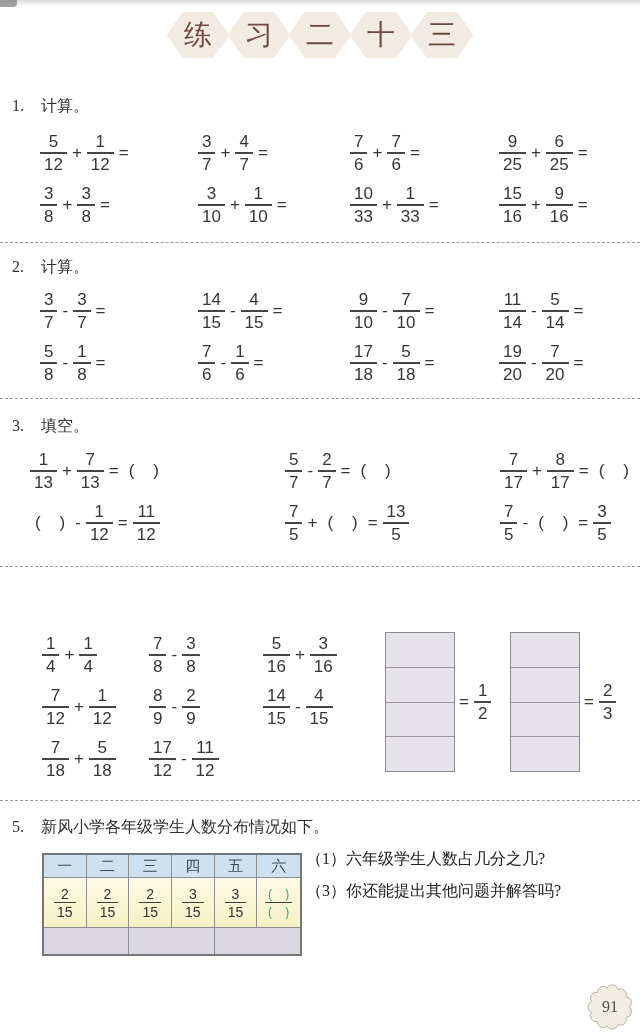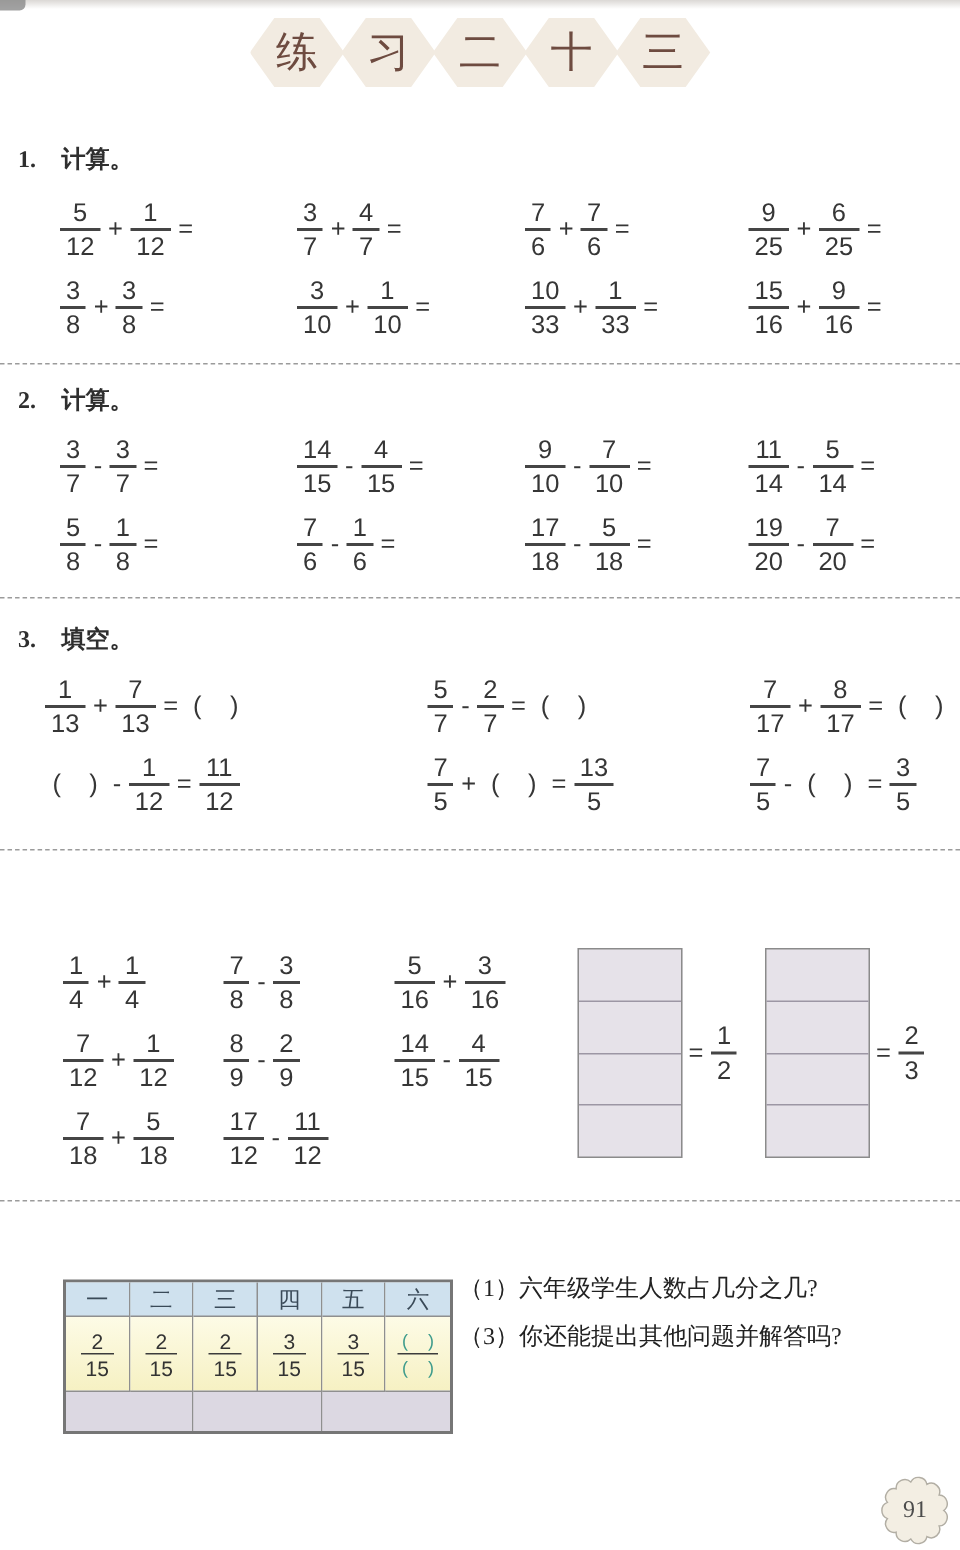--- a/index.html
+++ b/index.html
@@ -17,21 +17,21 @@
 
   
   .title-row { position:absolute; top:12px; left:0; right:0;
     display:flex; justify-content:center; }
   .hex { width:63px; height:46px; margin:0 -1px;
     clip-path: polygon(26% 0, 74% 0, 100% 50%, 74% 100%, 26% 100%, 0 50%);
     background:#f2ebe1; display:flex; align-items:center; justify-content:center;
     font-size:28px; color:#6e4b40; }
 
   
-  .sechead { position:absolute; left:12px; font-size:16px; color:#2f2f2f;font-weight:bold; }
+  .sechead { position:absolute; left:12px; font-size:16px; color:#2f2f2f; }
   .sechead .sn { display:inline-block; width:29px; }
 
   
   .dots { position:absolute; left:0; right:0; height:0;
     border-top:1px dashed #9b9b9b; }
 
   
   .grid { position:absolute; display:grid; }
   #g1, #g2 { left:40px; grid-template-columns:158px 152px 149px auto; }
   #g1 { top:127px; } #g2 { top:285px; }
@@ -516,20 +516,23 @@
   <div class="boxeq" id="boxeq2">
     <span class="op">=</span>
     <span class="frac">
       <span class="num">2</span>
       <span class="den">3</span>
     </span>
   </div>
 
   <div class="dots" style="top:800px"></div>
 
+  <div class="sechead" style="top:817px">
+    <span class="sn">5.</span><span>新风小学各年级学生人数分布情况如下。</span>
+  </div>
 
   <div id="gtable">
     <div class="th">一</div>
     <div class="th">二</div>
     <div class="th">三</div>
     <div class="th">四</div>
     <div class="th">五</div>
     <div class="th lastcol">六</div>
 
     <div class="tv">

